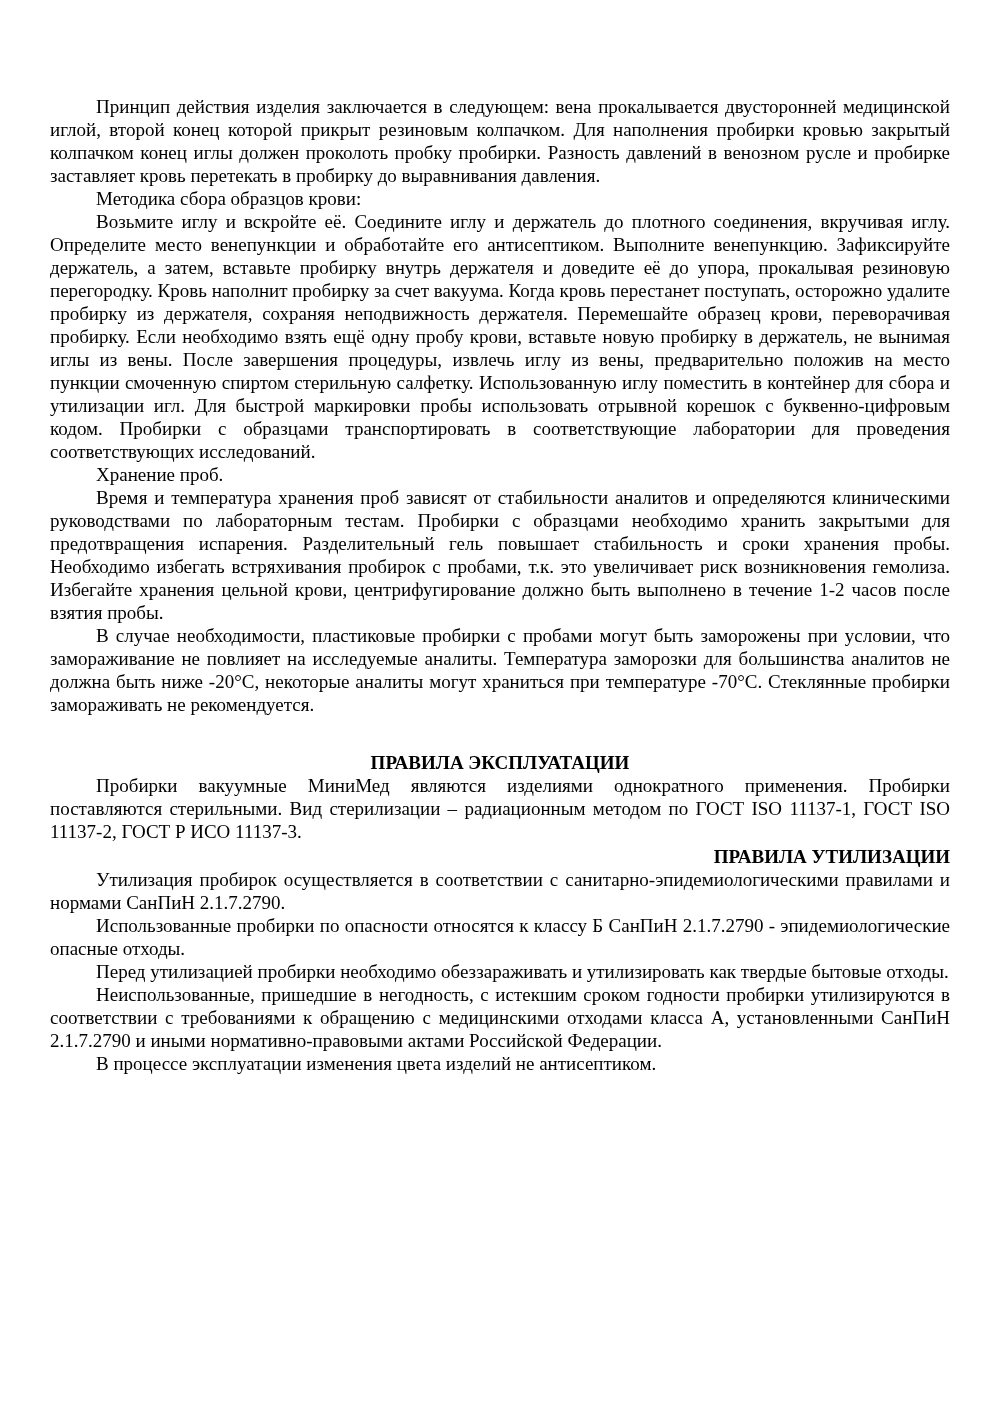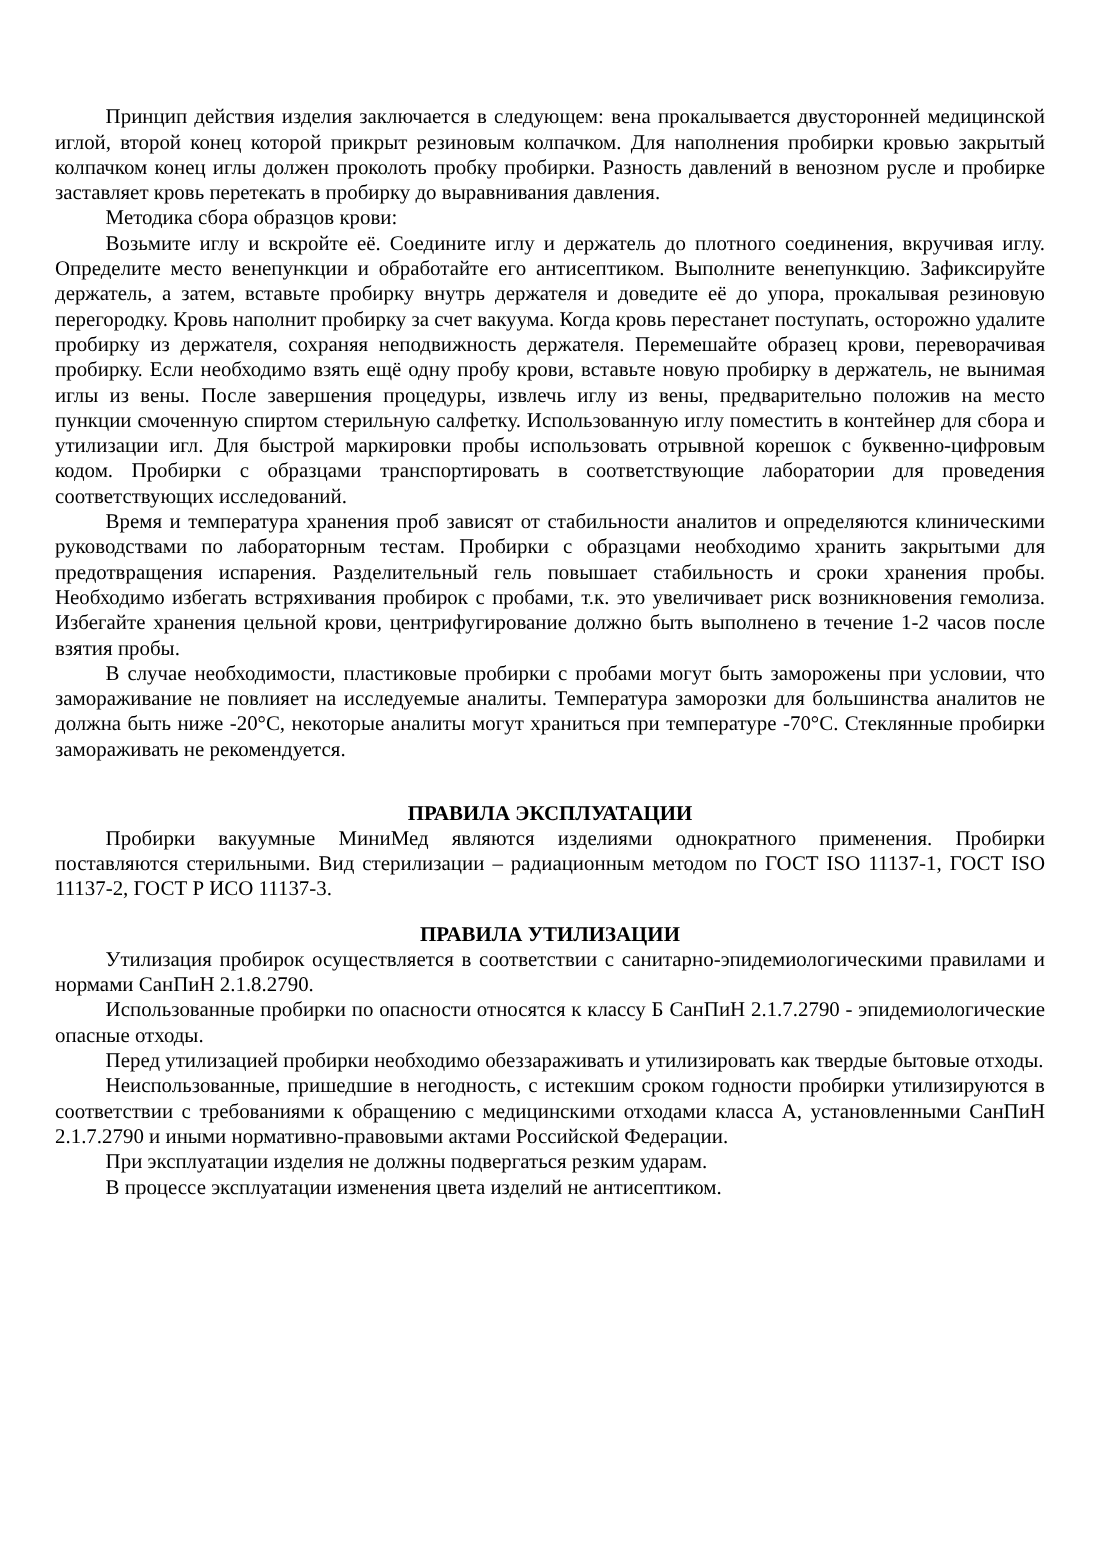--- a/index.html
+++ b/index.html
@@ -35,52 +35,53 @@
   .section-title {
     margin: 0;
     font-weight: bold;
     text-align: center;
     text-indent: 0;
   }
   .section-title.spaced-top {
     margin-top: 35px;
   }
   .section-title.small-gap {
-    margin-top: 18px;
+    margin-top: 2px;
+    text-align: right;
   }
 </style>
 </head>
 <body>
 
 <div class="page">
 
   <p class="para">Принцип действия изделия заключается в следующем: вена прокалывается двусторонней медицинской иглой, второй конец которой прикрыт резиновым колпачком. Для наполнения пробирки кровью закрытый колпачком конец иглы должен проколоть пробку пробирки. Разность давлений в венозном русле и пробирке заставляет кровь перетекать в пробирку до выравнивания давления.</p>
 
   <p class="subheading">Методика сбора образцов крови:</p>
 
   <p class="para">Возьмите иглу и вскройте её. Соедините иглу и держатель до плотного соединения, вкручивая иглу. Определите место венепункции и обработайте его антисептиком. Выполните венепункцию. Зафиксируйте держатель, а затем, вставьте пробирку внутрь держателя и доведите её до упора, прокалывая резиновую перегородку. Кровь наполнит пробирку за счет вакуума. Когда кровь перестанет поступать, осторожно удалите пробирку из держателя, сохраняя неподвижность держателя. Перемешайте образец крови, переворачивая пробирку. Если необходимо взять ещё одну пробу крови, вставьте новую пробирку в держатель, не вынимая иглы из вены. После завершения процедуры, извлечь иглу из вены, предварительно положив на место пункции смоченную спиртом стерильную салфетку. Использованную иглу поместить в контейнер для сбора и утилизации игл. Для быстрой маркировки пробы использовать отрывной корешок с буквенно-цифровым кодом. Пробирки с образцами транспортировать в соответствующие лаборатории для проведения соответствующих исследований.</p>
 
+  <p class="subheading">Хранение проб.</p>
 
   <p class="para">Время и температура хранения проб зависят от стабильности аналитов и определяются клиническими руководствами по лабораторным тестам. Пробирки с образцами необходимо хранить закрытыми для предотвращения испарения. Разделительный гель повышает стабильность и сроки хранения пробы. Необходимо избегать встряхивания пробирок с пробами, т.к. это увеличивает риск возникновения гемолиза. Избегайте хранения цельной крови, центрифугирование должно быть выполнено в течение 1-2 часов после взятия пробы.</p>
 
   <p class="para">В случае необходимости, пластиковые пробирки с пробами могут быть заморожены при условии, что замораживание не повлияет на исследуемые аналиты. Температура заморозки для большинства аналитов не должна быть ниже -20°С, некоторые аналиты могут храниться при температуре -70°С. Стеклянные пробирки замораживать не рекомендуется.</p>
 
   <p class="section-title spaced-top">ПРАВИЛА ЭКСПЛУАТАЦИИ</p>
 
   <p class="para">Пробирки вакуумные МиниМед являются изделиями однократного применения. Пробирки поставляются стерильными. Вид стерилизации – радиационным методом по ГОСТ ISO 11137-1, ГОСТ ISO 11137-2, ГОСТ Р ИСО 11137-3.</p>
 
 
   <p class="section-title small-gap">ПРАВИЛА УТИЛИЗАЦИИ</p>
 
-  <p class="para">Утилизация пробирок осуществляется в соответствии с санитарно-эпидемиологическими правилами и нормами СанПиН 2.1.8.2790.</p>
+  <p class="para">Утилизация пробирок осуществляется в соответствии с санитарно-эпидемиологическими правилами и нормами СанПиН 2.1.7.2790.</p>
 
   <p class="para">Использованные пробирки по опасности относятся к классу Б СанПиН 2.1.7.2790 - эпидемиологические опасные отходы.</p>
 
   <p class="para">Перед утилизацией пробирки необходимо обеззараживать и утилизировать как твердые бытовые отходы.</p>
 
   <p class="para">Неиспользованные, пришедшие в негодность, с истекшим сроком годности пробирки утилизируются в соответствии с требованиями к обращению с медицинскими отходами класса А, установленными СанПиН 2.1.7.2790 и иными нормативно-правовыми актами Российской Федерации.</p>
 
 
-  <p class="para">При эксплуатации изделия не должны подвергаться резким ударам.</p>
 
   <p class="para">В процессе эксплуатации изменения цвета изделий не антисептиком.</p>
 
 </div>
 
 </body></html>

